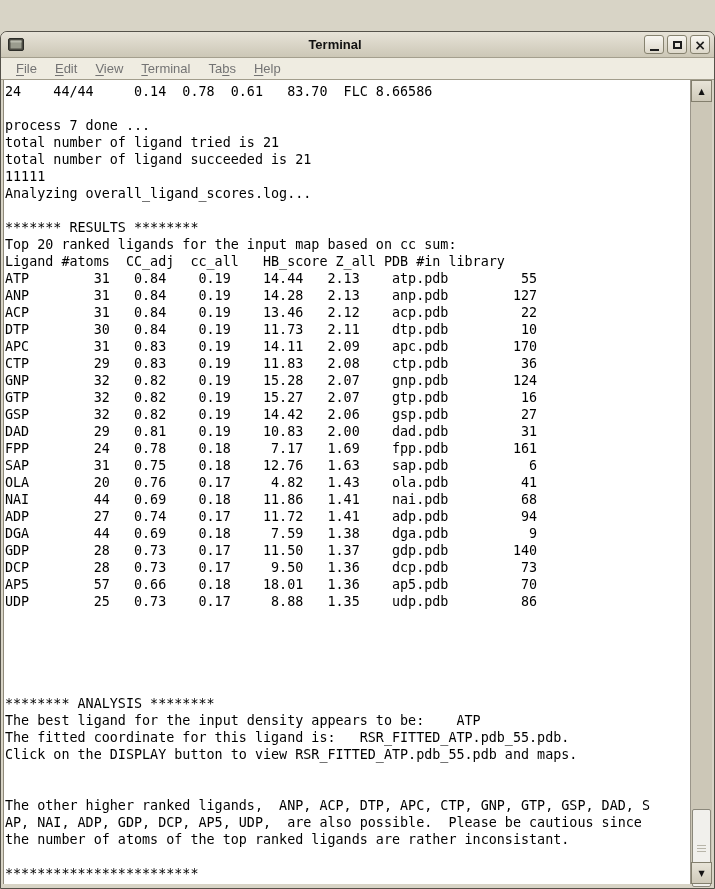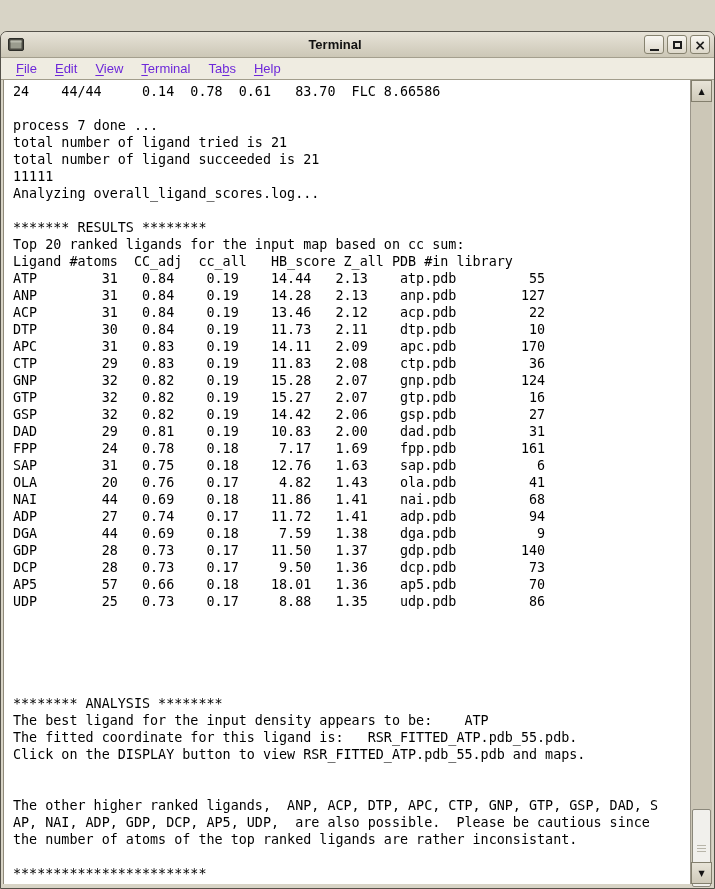--- a/index.html
+++ b/index.html
@@ -46,35 +46,35 @@
   .g-max{width:9px;height:8px;border:2px solid #1c1c1c;box-sizing:border-box;}
   .g-close{font-size:14px;font-weight:bold;color:#1c1c1c;line-height:1;font-family:"DejaVu Sans",sans-serif;}
   
   .menubar{
     height:22px;
     background:var(--menubar_bg,#efece1);
     border-bottom:1px solid #a29d8c;
     display:flex;align-items:center;
     padding-left:6px;
     box-sizing:border-box;
-    font-size:13px;color:#6d28d9;
+    font-size:13px;color:#737373;
   }
   .menu-item{padding:2px 9px;cursor:default;}
   .menu-item u{text-underline-offset:2px;}
   
   .content{
     position:absolute;top:48px;left:2px;right:2px;bottom:4px;
     display:flex;
     background:var(--terminal_bg,#ffffff);
     border-left:1px solid #8f8a7a;
   }
   .term-text{
     flex:1;
     overflow:hidden;
-    padding:3px 0 0 9px;
+    padding:3px 0 0 1px;
     font-family:"DejaVu Sans Mono", monospace;
     font-size:13.4px;
     line-height:17px;
     color:var(--terminal_fg,#000000);
     white-space:pre;
   }
   .term-line{height:17px;}
   
   .scrollbar{
     width:22px;flex:0 0 auto;

